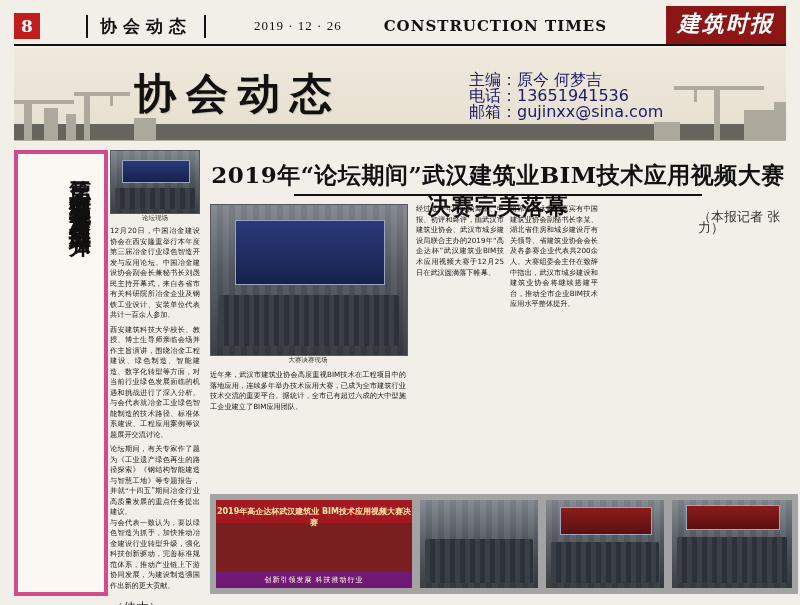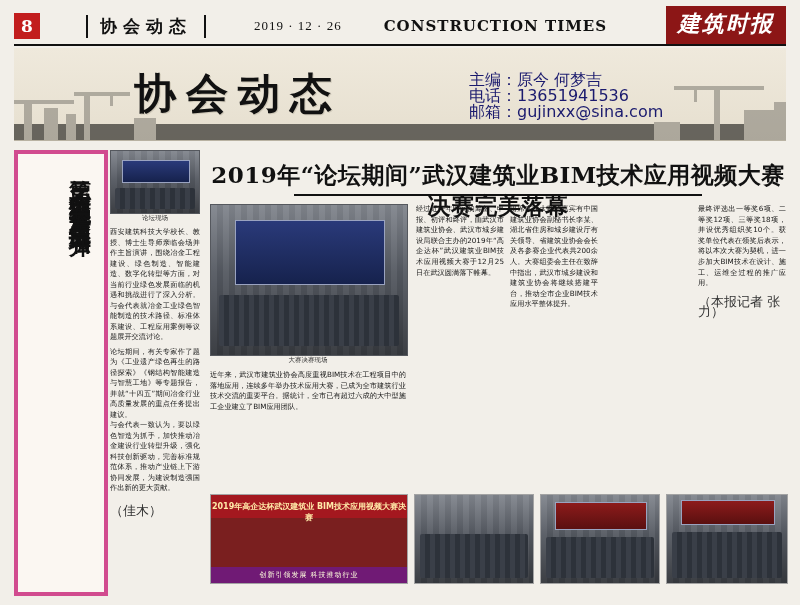--- a/index.html
+++ b/index.html
@@ -107,21 +107,21 @@
   .body-cols{
     position:absolute;left:0;top:62px;width:576px;height:316px;
   }
   .bcol{
     position:absolute;top:0;font-size:7.2px;line-height:10.6px;text-align:justify;color:#161616;
   }
   .sig{font-size:13px;text-align:left;color:#333;margin-top:8px;}
   .bottom-photos{
     position:absolute;left:0;bottom:6px;width:576px;height:88px;
   }
-  .bp{position:absolute;top:0;height:88px;background:#5b5f67;border:1px solid #a3a3a3;overflow:hidden;}
+  .bp{position:absolute;top:0;height:88px;background:#5b5f67;border:6px solid #a3a3a3;overflow:hidden;}
   .bp .lbl{
     position:absolute;left:0;right:0;top:6px;text-align:center;color:#ffe9a8;
     font-size:8px;font-weight:bold;line-height:11px;
   }
   .bp .redband{
     position:absolute;left:0;right:0;bottom:0;height:16px;background:#701a75;color:#ffd;
     font-size:7px;display:flex;align-items:center;justify-content:center;letter-spacing:1px;
   }
   .caption{
     font-size:6.5px;color:#333;text-align:center;
@@ -193,22 +193,23 @@
       <div class="feature-title">第三届冶金行业绿色智造开发与应用论坛召开</div>
     </div>
 
     <div class="col-a">
       <div class="photo" style="width:88px;height:62px;">
         <div class="hall"></div>
         <div class="stage"></div>
         <div class="people-row"></div>
       </div>
       <div class="caption">论坛现场</div>
+      <div class="vtext" style="margin-top:3px;">12月20日，中国冶金建设协会在西安隆重举行本年度第三届冶金行业绿色智造开发与应用论坛。中国冶金建设协会副会长兼秘书长刘愚民主持开幕式，来自各省市有关科研院所冶金企业及钢铁工业设计、安装单位代表共计一百余人参加。</div>
       <div class="vtext" style="margin-top:4px;">西安建筑科技大学校长、教授、博士生导师亲临会场并作主旨演讲，围绕冶金工程建设、绿色制造、智能建造、数字化转型等方面，对当前行业绿色发展面临的机遇和挑战进行了深入分析。与会代表就冶金工业绿色智能制造的技术路径、标准体系建设、工程应用案例等议题展开交流讨论。</div>
-      <div class="vtext" style="margin-top:4px;">论坛期间，有关专家作了题为《工业遗产绿色再生的路径探索》《钢结构智能建造与智慧工地》等专题报告，并就“十四五”期间冶金行业高质量发展的重点任务提出建议。</div>
+      <div class="vtext" style="margin-top:4px;font-family:Liberation Serif, serif;">论坛期间，有关专家作了题为《工业遗产绿色再生的路径探索》《钢结构智能建造与智慧工地》等专题报告，并就“十四五”期间冶金行业高质量发展的重点任务提出建议。</div>
       <div class="vtext" style="">与会代表一致认为，要以绿色智造为抓手，加快推动冶金建设行业转型升级，强化科技创新驱动，完善标准规范体系，推动产业链上下游协同发展，为建设制造强国作出新的更大贡献。</div>
       <div class="sig">（佳木）</div>
     </div>
 
     <div class="article">
       <div class="headline">2019年“论坛期间”武汉建筑业BIM技术应用视频大赛决赛完美落幕</div>
       <div class="hl-underline"></div>
 
       <div class="body-cols">
 
@@ -217,21 +218,20 @@
           <div class="stage" style="top:10%;height:42%;"></div>
           <div class="people-row"></div>
         </div>
         <div class="caption" style="position:absolute;left:0;top:152px;width:196px;">大赛决赛现场</div>
 
         <div class="bcol" style="left:0;top:166px;width:196px;height:150px;">近年来，武汉市建筑业协会高度重视BIM技术在工程项目中的落地应用，连续多年举办技术应用大赛，已成为全市建筑行业技术交流的重要平台。据统计，全市已有超过六成的大中型施工企业建立了BIM应用团队。</div>
 
         <div class="bcol" style="left:206px;width:88px;height:316px;">经过近一年时间的筹备、申报、初评和终评，由武汉市建筑业协会、武汉市城乡建设局联合主办的2019年“高企达杯”武汉建筑业BIM技术应用视频大赛于12月25日在武汉圆满落下帷幕。</div>
         <div class="bcol" style="left:300px;width:88px;height:316px;">出席本次大赛的嘉宾有中国建筑业协会副秘书长李某、湖北省住房和城乡建设厅有关领导、省建筑业协会会长及各参赛企业代表共200余人。大赛组委会主任在致辞中指出，武汉市城乡建设和建筑业协会将继续搭建平台，推动全市企业BIM技术应用水平整体提升。</div>
         <div class="bcol" style="left:488px;width:88px;height:316px;">
-          <span>最终评选出一等奖6项、二等奖12项、三等奖18项，并设优秀组织奖10个。获奖单位代表在领奖后表示，将以本次大赛为契机，进一步加大BIM技术在设计、施工、运维全过程的推广应用。</span>
           <div class="sig">（本报记者 张力）</div>
         </div>
       </div>
 
       <div class="bottom-photos">
         <div class="bp" style="left:0;width:196px;background:#7a1f1f;">
           <div class="ribbon"></div>
           <div class="lbl">2019年高企达杯武汉建筑业
 BIM技术应用视频大赛决赛</div>
           <div class="redband">创新引领发展 科技推动行业</div>

